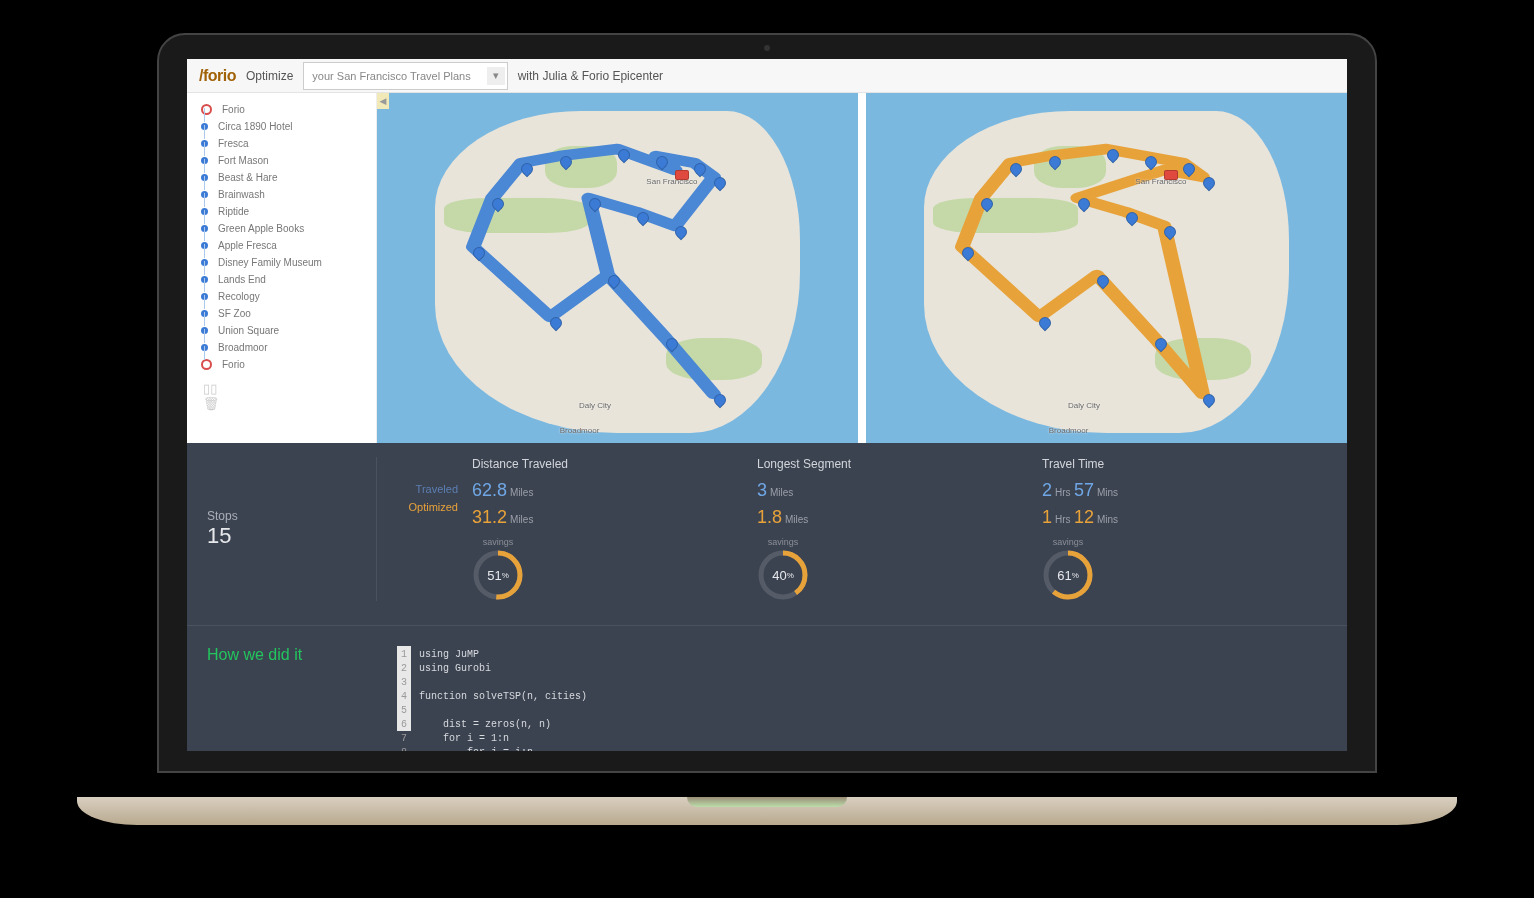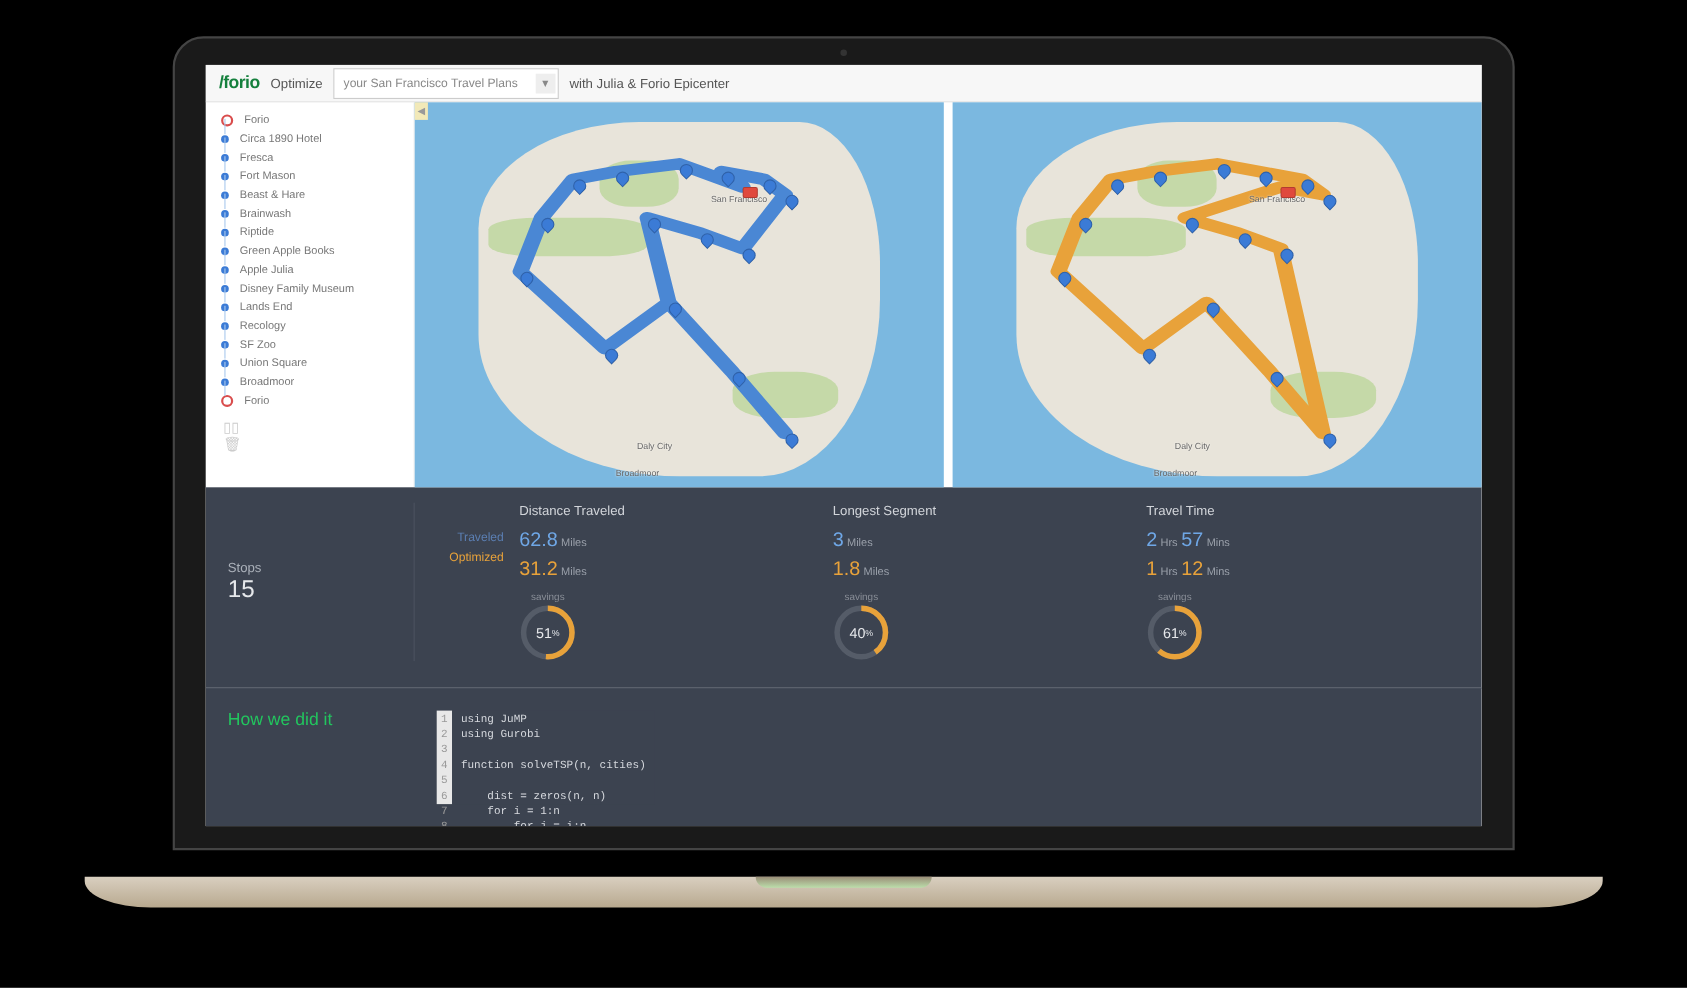--- a/index.html
+++ b/index.html
@@ -62,21 +62,21 @@
     height: 34px;
     background: #f7f7f7;
     border-bottom: 1px solid #e4e4e4;
     display: flex; align-items: center;
     padding: 0 12px;
     font-size: 12px;
     color: #555;
     gap: 10px;
     flex-shrink: 0;
   }
-  .logo { font-weight: 700; color: #15803d; font-size: 16px; letter-spacing: -.5px; }
+  .logo { font-weight: 700; color: #a16207; font-size: 16px; letter-spacing: -.5px; }
   .dd {
     border: 1px solid #ccc; background: #fff;
     padding: 4px 8px; display: flex; align-items: center;
     color: #888; gap: 16px; font-size: 11px;
   }
   .dd .caret {
     width: 18px; height: 18px; background: #eee;
     display: flex; align-items: center; justify-content: center;
     margin-right: -6px;
   }
@@ -269,21 +269,21 @@
         <div class="sidebar">
           <ul class="stop-list" id="stop-list">
               <li class="endpoint">Forio</li>
               <li>Circa 1890 Hotel</li>
               <li>Fresca</li>
               <li>Fort Mason</li>
               <li>Beast &amp; Hare</li>
               <li>Brainwash</li>
               <li>Riptide</li>
               <li>Green Apple Books</li>
-              <li>Apple Julia</li>
+              <li>Apple Fresca</li>
               <li>Disney Family Museum</li>
               <li>Lands End</li>
               <li>Recology</li>
               <li>SF Zoo</li>
               <li>Union Square</li>
               <li>Broadmoor</li>
               <li class="endpoint">Forio</li>
             </ul>
           <div class="sbicons">
             <span>▯▯</span><br>

